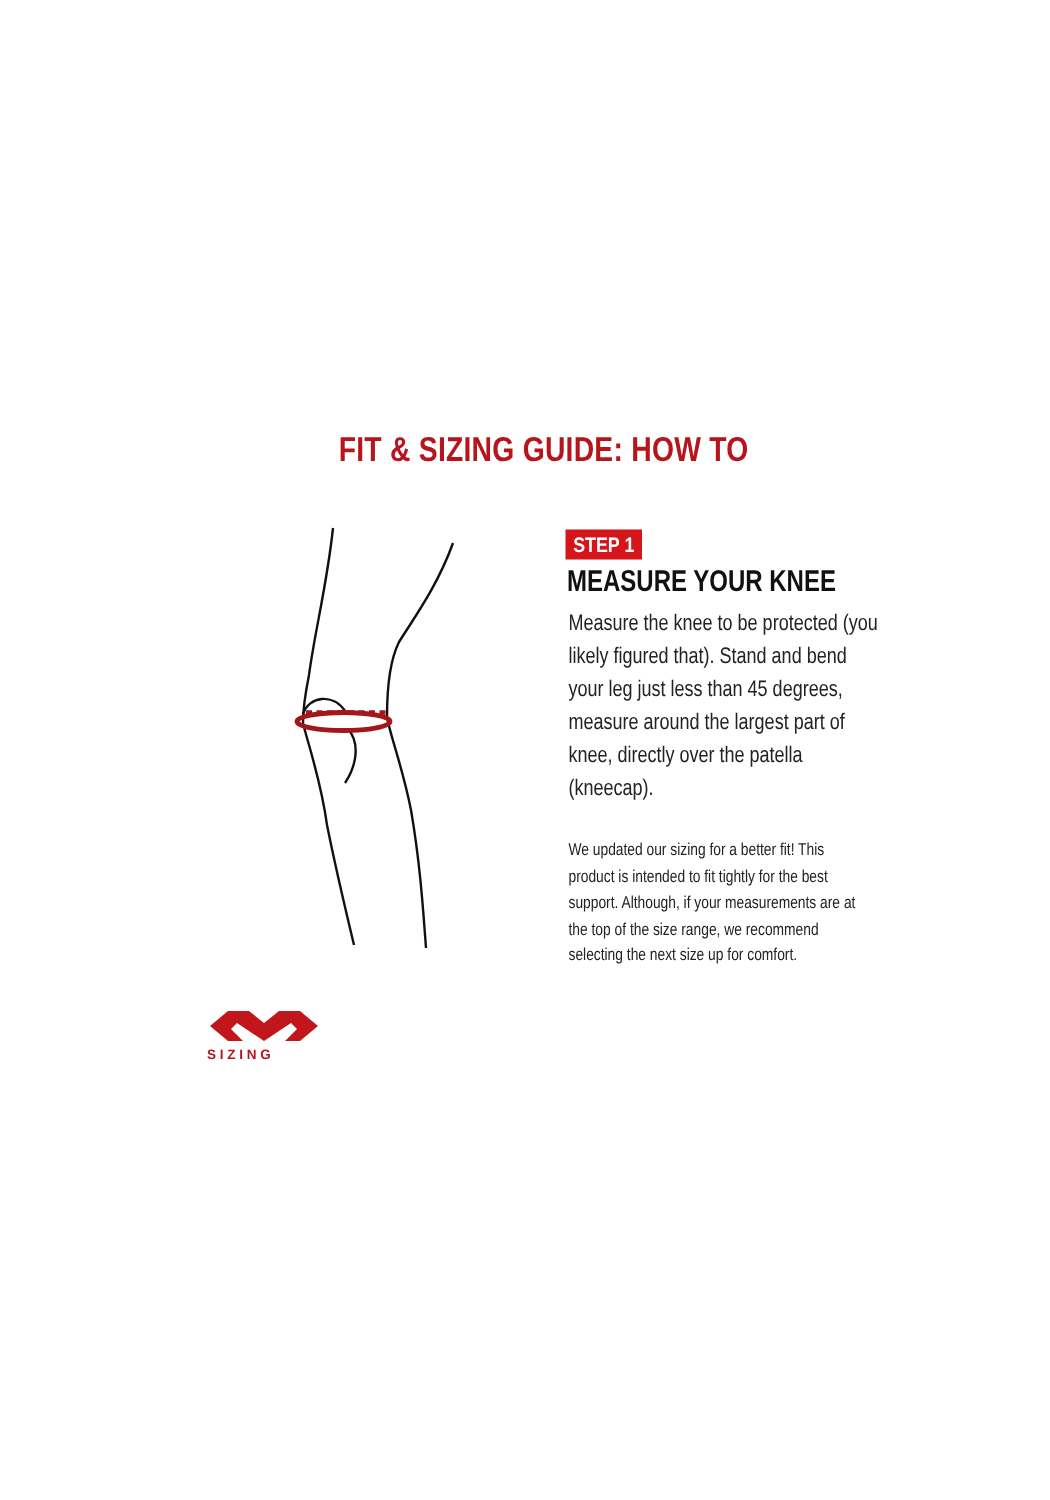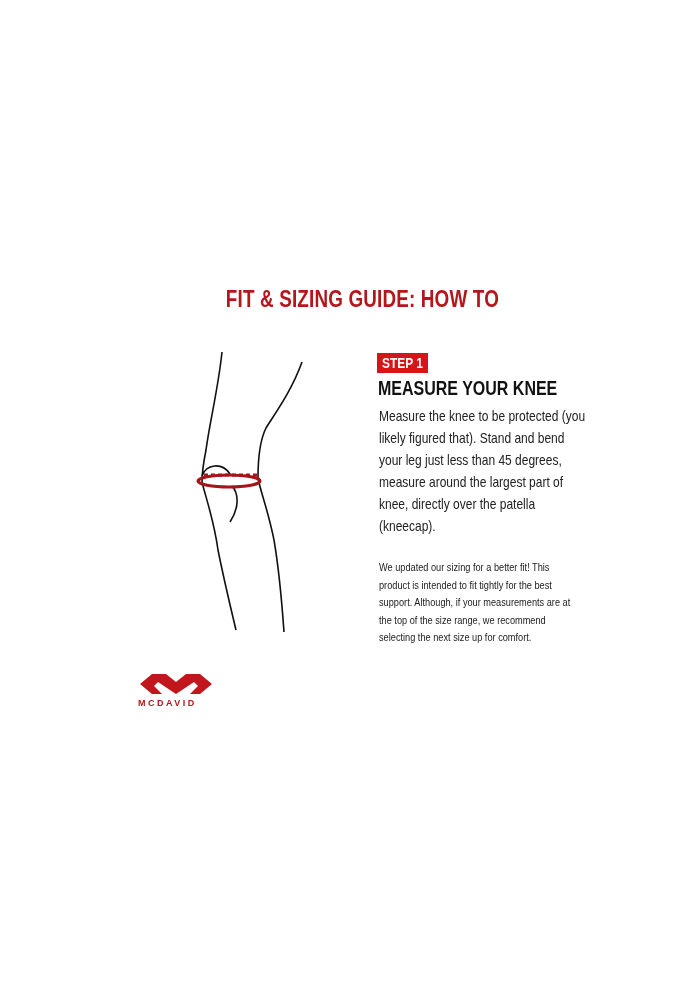--- a/index.html
+++ b/index.html
@@ -45,13 +45,13 @@
 </svg>
 
 <div class="step-badge">STEP 1</div>
 <div class="heading">MEASURE YOUR KNEE</div>
 <div class="body-text">Measure the knee to be protected (you likely figured that). Stand and bend your leg just less than 45 degrees, measure around the largest part of knee, directly over the patella (kneecap).</div>
 <div class="note-text">We updated our sizing for a better fit! This product is intended to fit tightly for the best support. Although, if your measurements are at the top of the size range, we recommend selecting the next size up for comfort.</div>
 
 <svg class="logo" width="76" height="24" viewBox="0 0 76 24">
   <path d="M14 2 L28 2 L38 10 L48 2 L62 2 L74 12 L62 22 L52 22 L60 14 L56 10 L38 22 L20 10 L16 14 L24 22 L14 22 L2 12 Z" fill="#c0161c"></path>
 </svg>
-<div class="logo-text">MCDAVID</div>
+<div class="logo-text">SIZING</div>
 
 </body></html>

